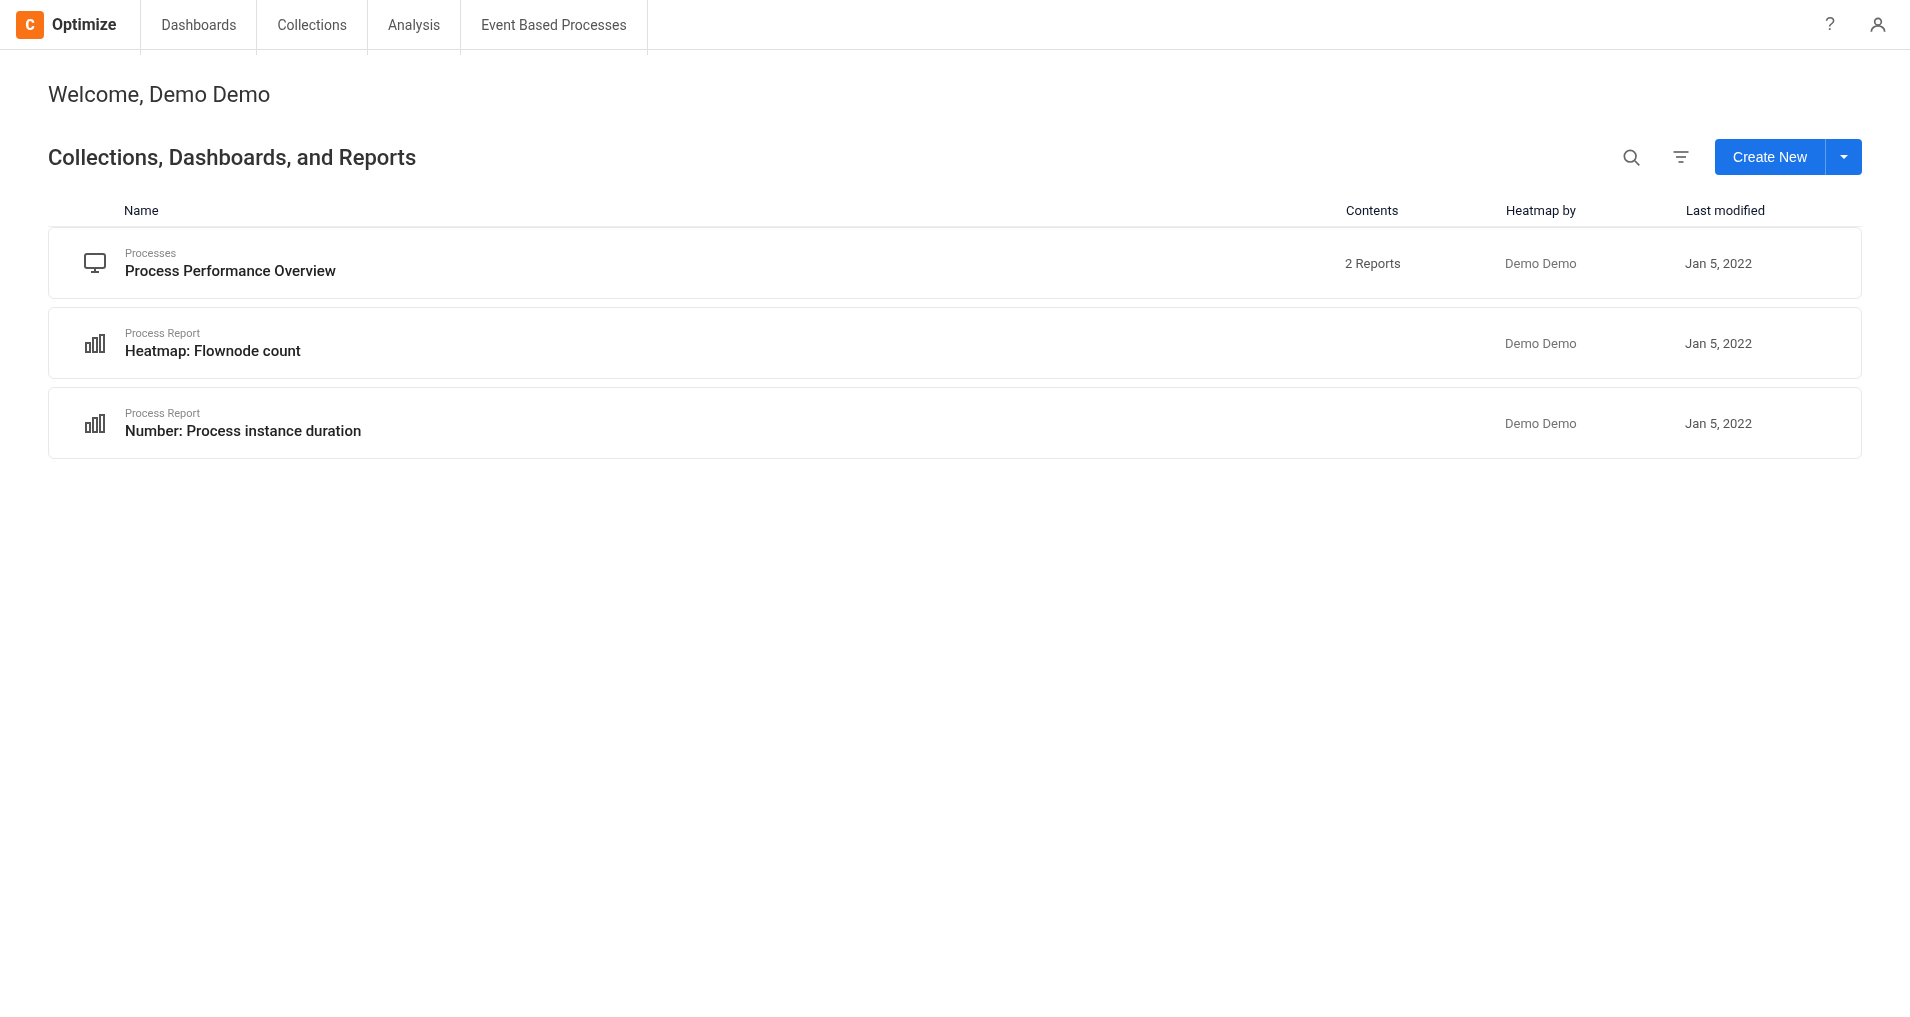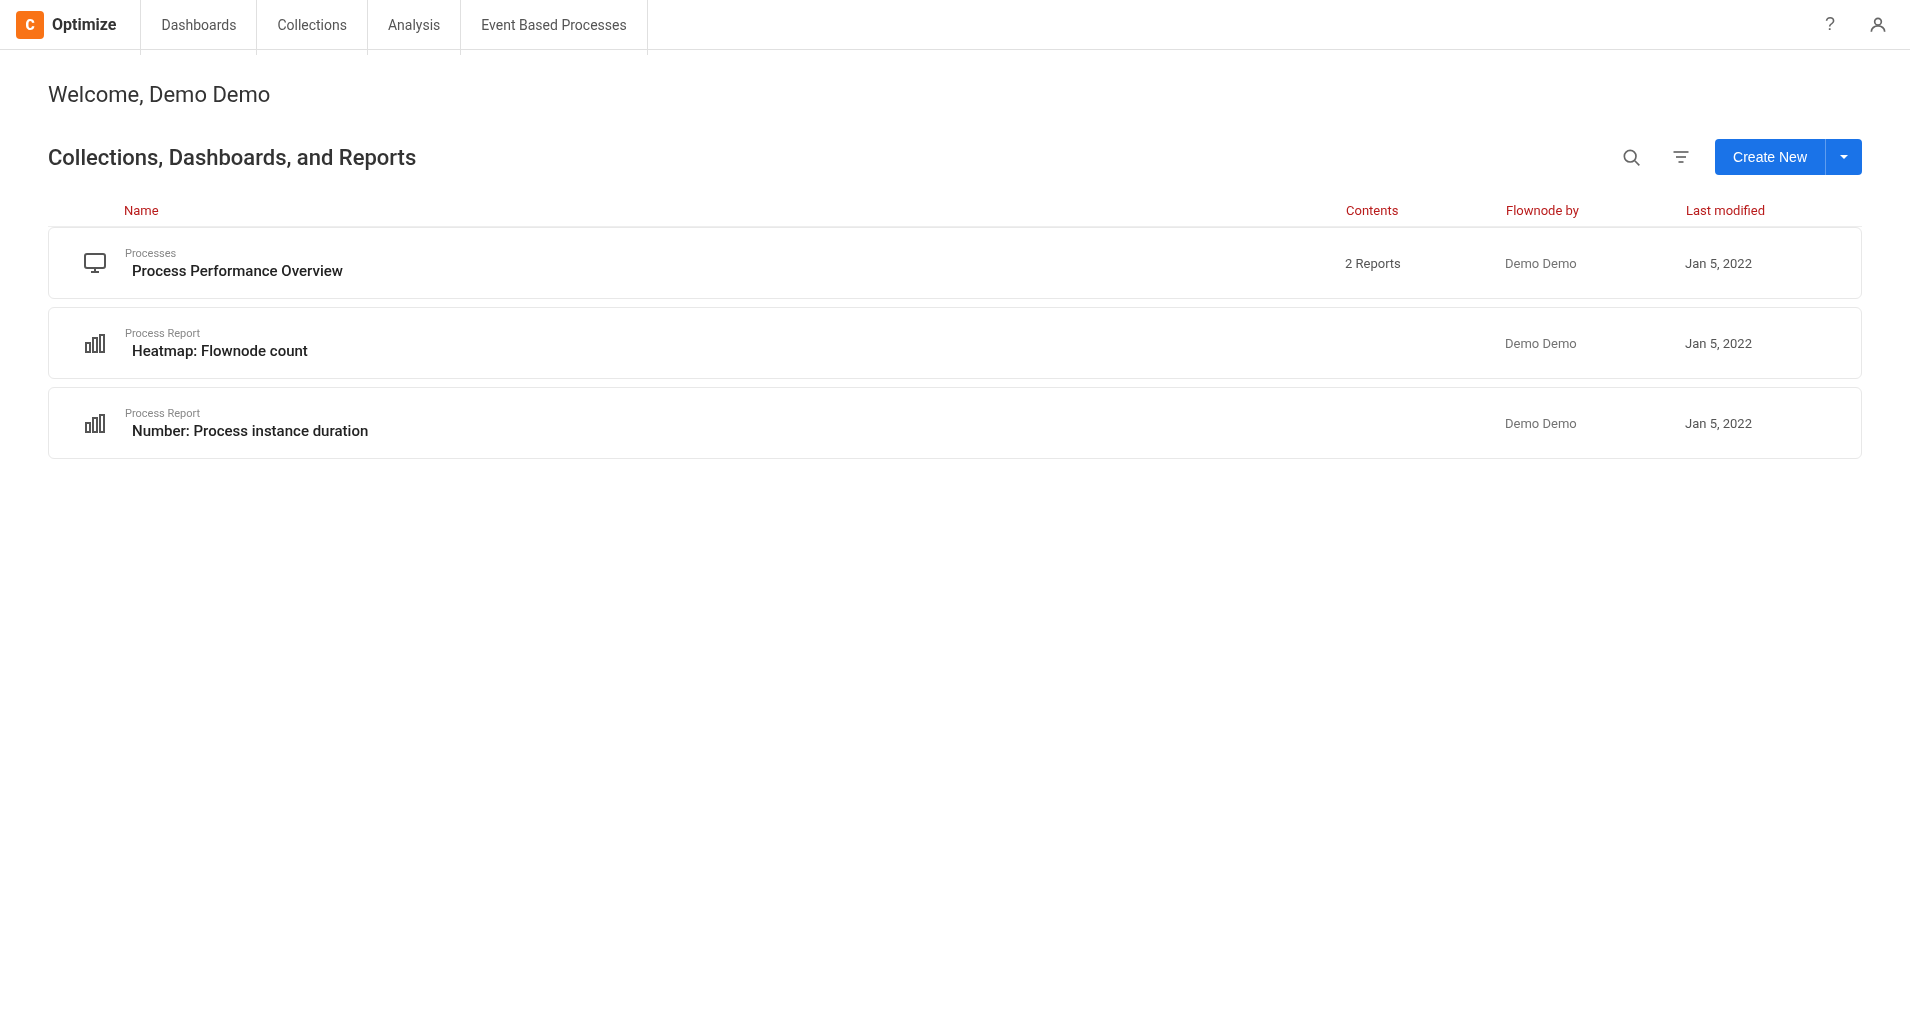--- a/index.html
+++ b/index.html
@@ -52,30 +52,30 @@
     .create-new-main {
       padding: 10px 18px; border-right: 1px solid rgba(255,255,255,0.3);
     }
     .create-new-arrow {
       padding: 10px 12px; display: flex; align-items: center;
     }
 
     
     .table-header {
       display: grid; grid-template-columns: 60px 1fr 160px 180px 160px;
-      padding: 8px 16px; color: #b91c1c; font-size: 13px; border-bottom: 1px solid #eee;
+      padding: 8px 16px; color: #0f172a; font-size: 13px; border-bottom: 1px solid #eee;
     }
     .table-row {
       display: grid; grid-template-columns: 60px 1fr 160px 180px 160px;
       padding: 0 16px; background: #fff; border: 1px solid #e8e8e8;
       border-radius: 6px; margin-bottom: 8px; align-items: center; min-height: 72px;
     }
     .row-icon { display: flex; align-items: center; justify-content: center; color: #555; font-size: 22px; }
     .row-type { font-size: 11px; color: #888; margin-bottom: 2px; }
-    .row-name { font-size: 15px; font-weight: 500; color: #222; margin-left: 7px; }
+    .row-name { font-size: 15px; font-weight: 500; color: #222; }
     .row-contents { color: #555; font-size: 13px; }
     .row-modifier { color: #737373; font-size: 13px; }
     .row-date { color: #555; font-size: 13px; }
   </style>
 </head>
 <body>
 
 <nav class="navbar">
   <div class="navbar-brand">
     <div class="brand-logo">C</div>
@@ -125,21 +125,21 @@
           </svg>
         </span>
       </button>
     </div>
   </div>
 
   <div class="table-header">
     <div></div>
     <div>Name</div>
     <div>Contents</div>
-    <div>Flownode by</div>
+    <div>Heatmap by</div>
     <div>Last modified</div>
   </div>
 
   <div id="table-rows">
       <div class="table-row">
       <div class="row-icon">
           <svg width="24" height="24" viewBox="0 0 24 24" fill="none" stroke="currentColor" stroke-width="2">
             <rect x="2" y="3" width="20" height="14" rx="2"></rect>
             <line x1="8" y1="21" x2="16" y2="21"></line>
             <line x1="12" y1="17" x2="12" y2="21"></line>

